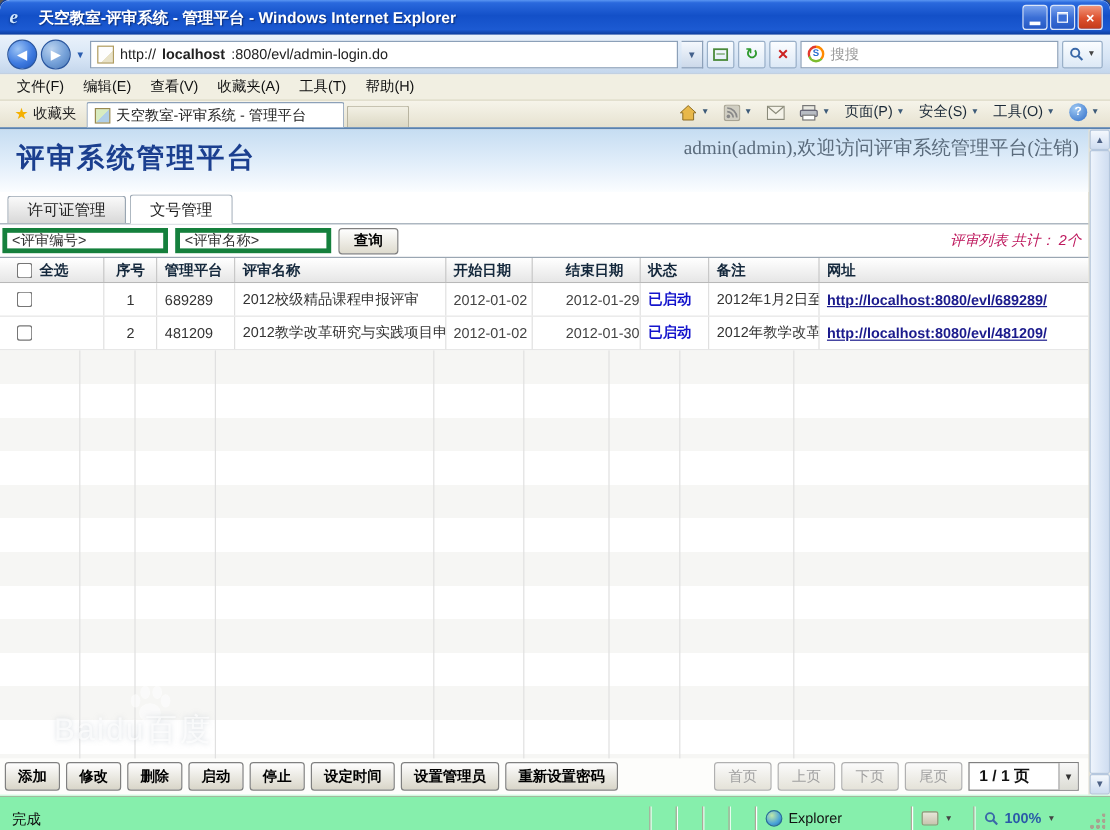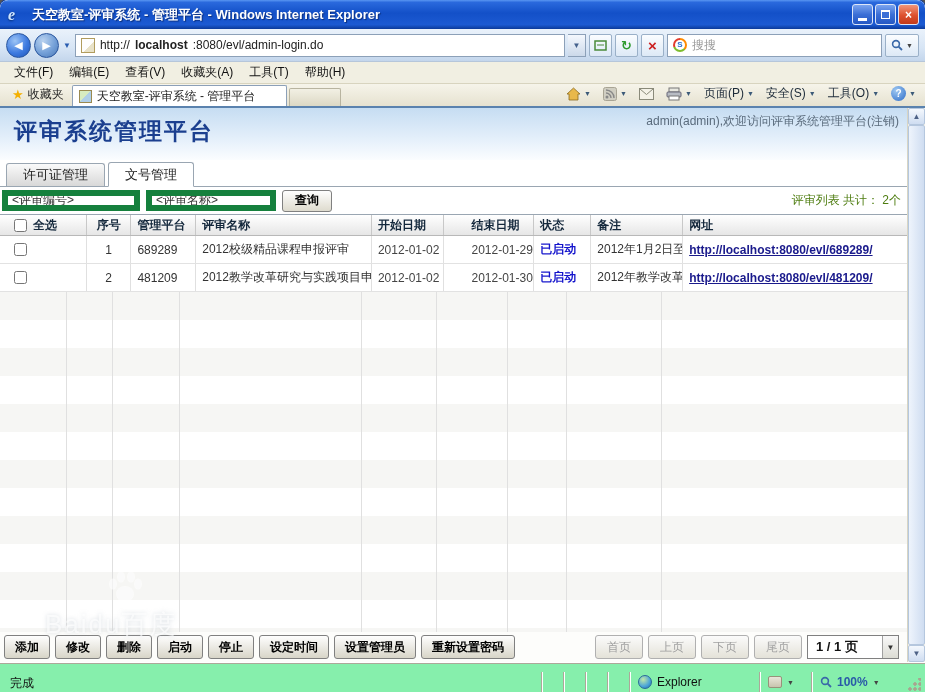--- a/index.html
+++ b/index.html
@@ -72,35 +72,35 @@
   .helpq { width:15px; height:15px; border-radius:50%; background:radial-gradient(circle at 35% 30%,#9ec8f2,#2d6cc8);
     color:#fff; font-size:10px; font-weight:bold; text-align:center; line-height:15px; }
 
   
   .content { height:554px; display:flex; background:#fff; }
   .page { width:907px; display:flex; flex-direction:column; position:relative; }
 
   .pageheader { height:52px; background:linear-gradient(180deg,#c6ddf2 0%,#e2eefa 55%,#fbfdff 100%);
     display:flex; justify-content:space-between; }
   .pagetitle { font-size:23px; font-weight:bold; color:#1b3f8f; padding:8px 0 0 14px; letter-spacing:2px; }
-  .userinfo { font-size:12px; color:#5a6b7c; padding:5px 8px 0 0; }
+  .userinfo { font-size:16px; color:#5a6b7c; padding:5px 8px 0 0;font-family:Liberation Serif, serif; }
 
   .apptabs { height:27px; display:flex; align-items:flex-end; padding-left:6px; border-bottom:1px solid #9aa6b2; }
   .apptab { height:23px; padding:0 16px; display:flex; align-items:center; font-size:13px; font-weight:normal; color:#222;
     border:1px solid #9aa6b2; border-bottom:none; border-radius:3px 3px 0 0; margin-right:3px; cursor:pointer;
     background:linear-gradient(180deg,#fafafa,#d8d8d8); }
   .apptab.active { background:#fff; height:25px; margin-bottom:-1px; border-bottom:1px solid #fff; }
 
   .searchrow { height:27px; display:flex; align-items:center; padding:0 6px 0 2px; gap:6px; }
-  .flt-input { height:21px; border:6px solid #15803d; font-size:12px; color:#333; padding:0 4px;
+  .flt-input { height:21px; border:4px solid #15803d; font-size:12px; color:#333; padding:0 4px;
     font-family:"Liberation Sans","DejaVu Sans",sans-serif; }
   .flt-code { width:138px; } .flt-name { width:130px; }
   .querybtn { height:22px; padding:0 12px; font-size:12px; font-weight:bold; color:#000; cursor:pointer;
     border:1px solid #808080; border-radius:3px; background:linear-gradient(180deg,#fefefe,#dedbce); }
-  .summary { margin-left:auto; font-size:12px; color:#4d7c0f; }
+  .summary { margin-left:auto; font-size:12px; color:#be185d;font-style:italic; }
 
   
   .tbl-head { height:22px; display:flex; border-top:1px solid #9aa6b2; border-bottom:1px solid #b8b8b8;
     background:linear-gradient(180deg,#ffffff,#e6e6e6); font-size:12px; font-weight:bold; color:#14283c; }
   .tbl-head > div { display:flex; align-items:center; padding-left:6px; border-right:1px solid #c8c8c8; }
   .trow { height:28px; display:flex; font-size:12px; color:#333; border-bottom:1px solid #e2e2e2; background:#fff; }
   .trow > div { display:flex; align-items:center; padding-left:6px; border-right:1px solid #e0e0e0; overflow:hidden; white-space:nowrap; }
   .c1{width:90px;} .c2{width:46px; justify-content:center; padding-left:0!important;} .c3{width:67px;} .c4{width:182px;}
   .c5{width:75px;} .c6{width:71px;margin-left:21px;} .c7{width:59px;} .c8{width:95px;} .c9{width:232px; border-right:none!important;}
   .cbx { width:13px; height:13px; margin:0 6px 0 8px; }
@@ -117,21 +117,21 @@
   .actbtn { height:24px; padding:0 10px; font-size:12px; font-weight:bold; color:#000; cursor:pointer;
     border:1px solid #808080; border-radius:3px; background:linear-gradient(180deg,#fefefe,#d8d5c8); white-space:nowrap; }
   .pager { margin-left:auto; display:flex; align-items:center; gap:5px; }
   .pgbtn { height:24px; padding:0 11px; font-size:12px; color:#a0a0a0; border:1px solid #b0b0b0; border-radius:3px;
     background:linear-gradient(180deg,#fbfbfb,#e4e2d8); cursor:default; white-space:nowrap; }
   .pagesel { height:24px; width:92px; border:1px solid #808080; background:#fff; display:flex; align-items:center;
     justify-content:space-between; padding-left:8px; font-size:13px; font-weight:bold; color:#111; cursor:pointer; }
   .pagesel .dd { width:16px; height:22px; border-left:1px solid #a0a0a0; display:flex; align-items:center; justify-content:center;
     background:linear-gradient(180deg,#f8f8f8,#dcdcd4); font-size:8px; color:#333; }
 
-  .watermark { position:absolute; left:45px; bottom:20px; font-size:26px; font-weight:normal; color:rgba(255,255,255,.65);
+  .watermark { position:absolute; left:45px; bottom:36px; font-size:26px; font-weight:normal; color:rgba(255,255,255,.65);
     text-shadow:0 0 4px rgba(180,190,200,.5); pointer-events:none; letter-spacing:2px; }
   .paw { position:absolute; left:105px; bottom:58px; width:40px; height:34px; pointer-events:none; opacity:.55; }
 
   
   .vscroll { width:18px; background:#f2f1ea; border-left:1px solid #d8d5c4; display:flex; flex-direction:column; }
   .sbtn { height:17px; border:1px solid #b5c7de; border-radius:2px; background:linear-gradient(180deg,#f4f8fd,#cfddf1);
     color:#4d6185; font-size:8px; display:flex; align-items:center; justify-content:center; cursor:pointer; }
   .sthumb { flex:1; margin:0; border:1px solid #b5c7de; border-radius:2px;
     background:linear-gradient(90deg,#eef4fc,#cfddf1); cursor:pointer; }
 

